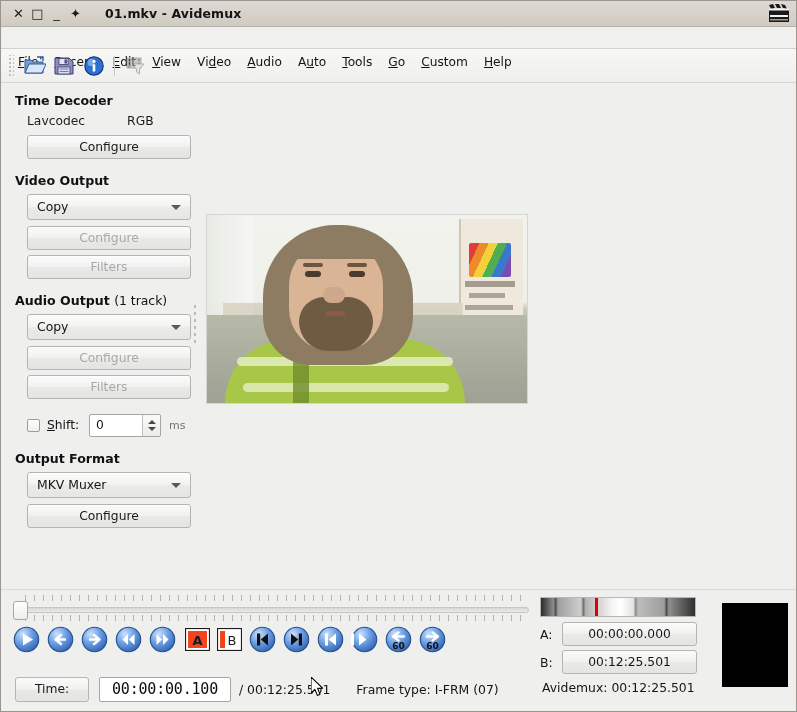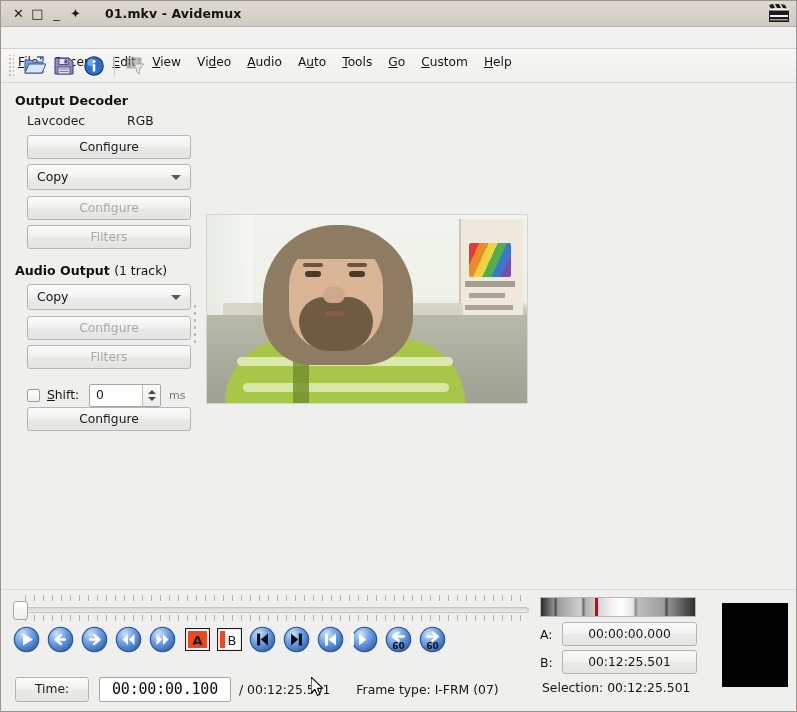--- a/index.html
+++ b/index.html
@@ -538,27 +538,28 @@
         </g>
         <polygon points="8,9 20,9 15.5,14 15.5,19 12.5,17 12.5,14" fill="#dcdcdc" stroke="#6d6d6d" stroke-width="0.9"></polygon>
       </svg>
     </div>
   </div>
 
   <div class="main">
 
     <div class="leftpanel">
 
-      <div class="group-title">Output Decoder</div>
+      <div class="group-title">Time Decoder</div>
       <div class="codecrow">
         <span>Lavcodec</span>
         <span class="c2">RGB</span>
       </div>
       <div class="qbtn">Configure</div>
 
+      <div class="group-title" style="margin-top:14px">Video Output</div>
       <div class="combo">
         <span class="cval">Copy</span>
         <span class="arrow"></span>
       </div>
       <div class="qbtn disabled">Configure</div>
       <div class="qbtn disabled">Filters</div>
 
       <div class="group-title" style="margin-top:14px">
         <span>Audio Output</span>
         <span class="sub">(1 track)</span>
@@ -576,20 +577,25 @@
         <div class="spin">
           <span class="sval">0</span>
           <span class="sbtns">
               <i class="up"></i>
               <i class="dn"></i>
             </span>
         </div>
         <div class="msunit">ms</div>
       </div>
 
+      <div class="group-title" style="margin-top:14px">Output Format</div>
+      <div class="combo">
+        <span class="cval">MKV Muxer</span>
+        <span class="arrow"></span>
+      </div>
       <div class="qbtn">Configure</div>
 
       <div class="splitter">
         <div class="dots"></div>
       </div>
     </div>
 
     <div class="videoarea">
       <div class="videoframe">
 
@@ -737,21 +743,21 @@
       <div class="navbar-marker"></div>
 
       <div class="abrow a">
         <div class="ablabel">A:</div>
         <div class="abbtn">00:00:00.000</div>
       </div>
       <div class="abrow b">
         <div class="ablabel">B:</div>
         <div class="abbtn">00:12:25.501</div>
       </div>
-      <div class="selection-lbl">Selection: 00:12:25.501</div>
+      <div class="selection-lbl">Avidemux: 00:12:25.501</div>
       <div class="thumb-black"></div>
     </div>
   </div>
 
   <svg class="cursor" viewBox="0 0 14 21">
     <polygon points="0,0 0,16 3.9,12.4 6.4,18.4 9,17.2 6.6,11.4 11.6,11.2" fill="#ffffff" stroke="#000000" stroke-width="1.1" stroke-linejoin="round"></polygon>
   </svg>
 
 </div>
 

